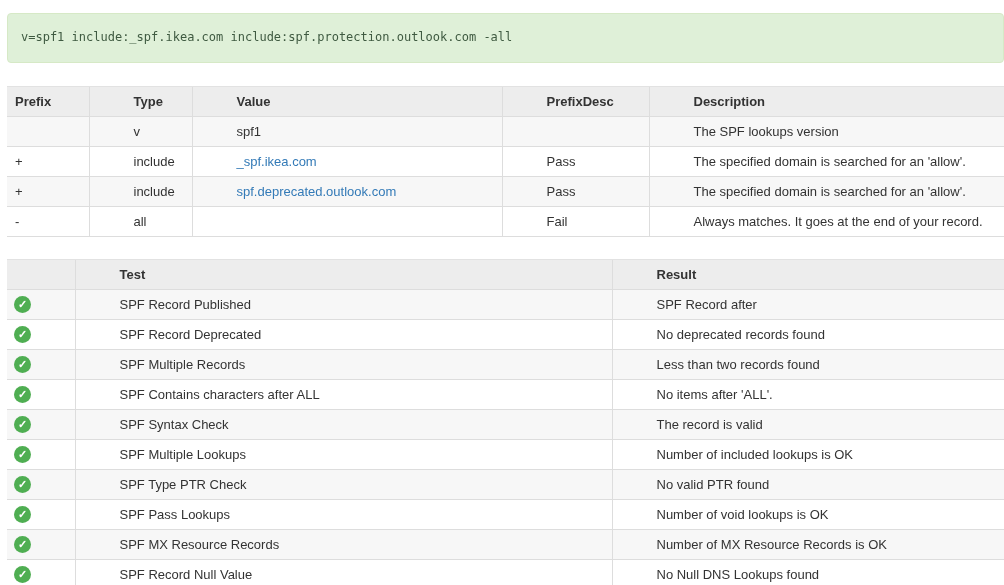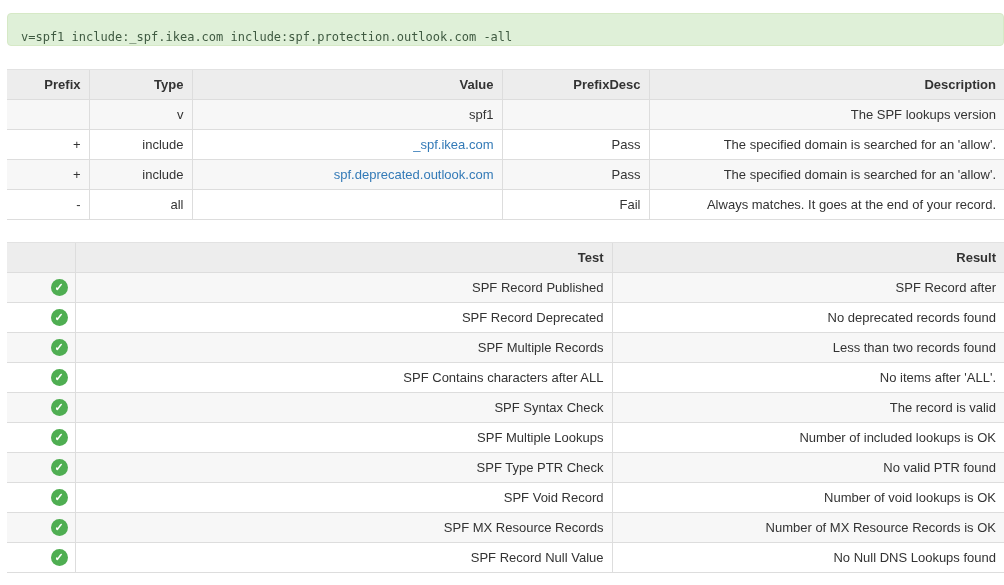--- a/index.html
+++ b/index.html
@@ -10,41 +10,41 @@
     font-size: 13px;
     color: #333333;
   }
   .wrap { padding: 13px 0 10px 7px; }
 
   
   .spf-banner {
     background: #dff0d8;
     border: 1px solid #d6e9c6;
     border-radius: 4px;
-    padding: 16px 13px 0 13px;
+    padding: 16px 13px 17px 13px;
     font-family: "DejaVu Sans Mono", "Liberation Mono", monospace;
     font-size: 12px;
     line-height: 15px;
     color: #3f5a41;
     white-space: nowrap;
     overflow: hidden;
   }
 
   table {
     border-collapse: collapse;
     width: 100%;
     table-layout: fixed;
   }
   .record-table { margin-top: 23px; }
   .test-table  { margin-top: 22px; }
 
   th, td {
     padding: 7px 8px;
     line-height: 15px;
-    text-align: right;
+    text-align: left;
     vertical-align: middle;
     border-bottom: 1px solid #dddddd;
     overflow: hidden;
     white-space: nowrap;
   }
   thead th {
     background: #ededed;
     font-weight: bold;
     color: #333333;
     border-top: 1px solid #e2e2e2;
@@ -202,21 +202,21 @@
         <span class="check-circle">✓</span>
       </td>
       <td>SPF Type PTR Check</td>
       <td>No valid PTR found</td>
     </tr>
 
     <tr>
       <td class="icon-cell">
         <span class="check-circle">✓</span>
       </td>
-      <td>SPF Void Record</td>
+      <td>SPF Pass Lookups</td>
       <td>Number of void lookups is OK</td>
     </tr>
 
     <tr>
       <td class="icon-cell">
         <span class="check-circle">✓</span>
       </td>
       <td>SPF MX Resource Records</td>
       <td>Number of MX Resource Records is OK</td>
     </tr>

